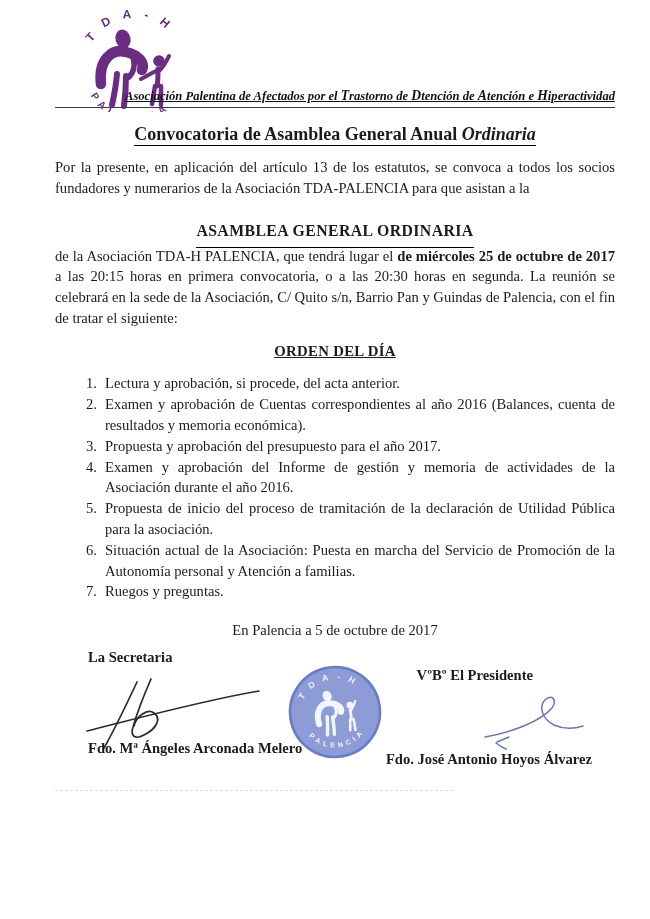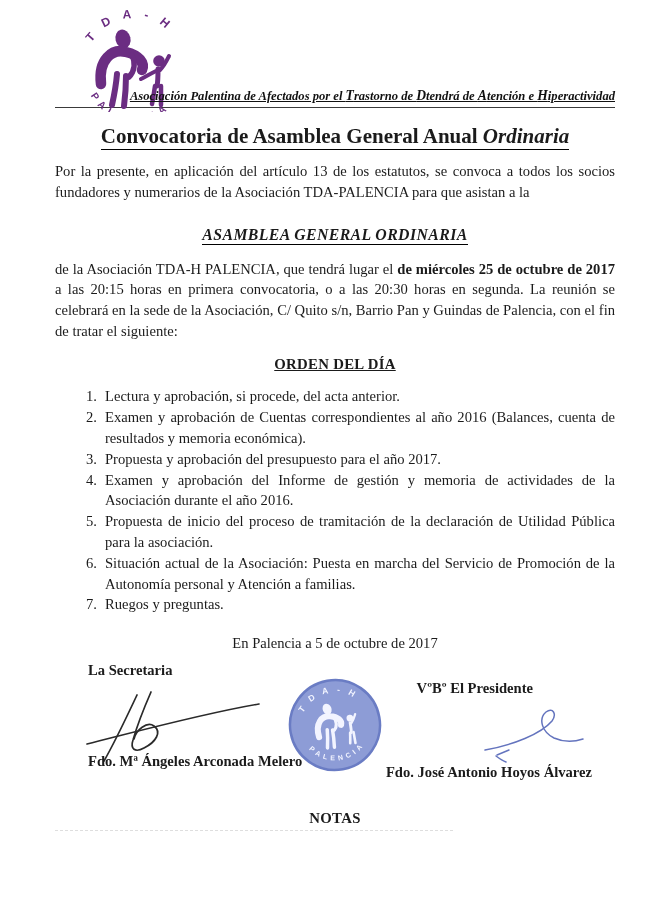--- a/index.html
+++ b/index.html
@@ -18,29 +18,29 @@
   
   .header{position:relative;height:95px;border-bottom:1.6px solid #3a3a3a;}
   .logo-svg{position:absolute;left:18px;top:-4px;}
   .tagline{
     position:absolute;right:0;bottom:3px;
     font-style:italic;font-weight:bold;font-size:12.6px;
     text-decoration:underline;color:#111;white-space:nowrap;
   }
   .tagline .cap{font-size:13.6px;font-weight:900;}
   
-  .doc-title{margin-top:16px;text-align:center;font-size:21px;font-weight:bold;}
+  .doc-title{margin-top:16px;text-align:center;font-size:18px;font-weight:bold;}
   .doc-title .u{border-bottom:1.7px solid #000;padding-bottom:1px;}
   .doc-title .it{font-style:italic;}
   
   .para{line-height:20.8px;text-align:justify;}
   .intro{margin-top:12px;}
   .assembly{margin-top:23px;text-align:center;font-weight:bold;font-size:15.8px;}
-  .assembly .u{border-bottom:1.7px solid #000;padding-bottom:1px;letter-spacing:.4px;font-style:italic;}
-  .details{margin-top:15px;}
+  .assembly .u{border-bottom:1.7px solid #000;padding-bottom:8px;letter-spacing:.4px;}
+  .details{margin-top:6px;}
   .orden{margin:2px 0 13px 0;text-align:center;font-weight:bold;font-size:14.8px;letter-spacing:.3px;text-decoration:underline;}
   
   ol.agenda{counter-reset:ag;margin:0;padding:0 0 0 50px;list-style:none;}
   ol.agenda li{
     counter-increment:ag;position:relative;
     line-height:20.8px;text-align:justify;
   }
   ol.agenda li::before{
     content:counter(ag) ".";
     position:absolute;left:-19px;top:0;
@@ -90,21 +90,21 @@
         <path d="M 44 66 C 43 78 41 88 39 97" stroke-width="6"></path>
         <path d="M 53 68 C 53 80 52 90 51 98" stroke-width="6"></path>
         <circle cx="86" cy="53" r="5.8" fill="#6B2D82" stroke="none"></circle>
         <path d="M 85 61 C 85 69 85 74 84 78" stroke-width="5"></path>
         <path d="M 83 63 C 77 66 72 69 68 71" stroke-width="4"></path>
         <path d="M 87 62 C 92 57 94 52 96 48" stroke-width="4"></path>
         <path d="M 82 78 C 81 85 80 91 79 96" stroke-width="4.5"></path>
         <path d="M 88 78 C 88 86 88 92 88 97" stroke-width="4.5"></path>
       </g>
     </svg>
-    <div class="tagline"><span>Asociación Palentina de Afectados por el </span><span class="cap">T</span><span>rastorno de </span><span class="cap">D</span><span>tendrá de </span><span class="cap">A</span><span>tención e </span><span class="cap">H</span><span>iperactividad</span></div>
+    <div class="tagline"><span>Asociación Palentina de Afectados por el </span><span class="cap">T</span><span>rastorno de </span><span class="cap">D</span><span>tención de </span><span class="cap">A</span><span>tención e </span><span class="cap">H</span><span>iperactividad</span></div>
   </div>
 
   <div class="doc-title">
     <span class="u"><span>Convocatoria de Asamblea General Anual </span><span class="it">Ordinaria</span></span>
   </div>
 
   <p class="para intro">Por la presente, en aplicación del artículo 13 de los estatutos, se convoca a todos los socios fundadores y numerarios de la Asociación TDA-PALENCIA para que asistan a la</p>
 
   <div class="assembly">
     <span class="u">ASAMBLEA GENERAL ORDINARIA</span>
@@ -171,16 +171,15 @@
         <path d="M 12 52 C 40 47 68 36 79 23 C 84 16 80 9 73 14 C 65 21 69 34 81 40 C 90 44 101 44 110 41"></path>
         <path d="M 24 57 L 36 52"></path>
         <path d="M 23 58 C 27 61 30 63 33 64"></path>
       </g>
     </svg>
 
     <div class="signer signer-secretary">Fdo. Mª Ángeles Arconada Melero</div>
     <div class="signer signer-president">Fdo. José Antonio Hoyos Álvarez</div>
   </div>
 
-  <div class="notas">NOTAS</div>
   <div class="artifact"></div>
 
 </div>
 
 </body></html>

